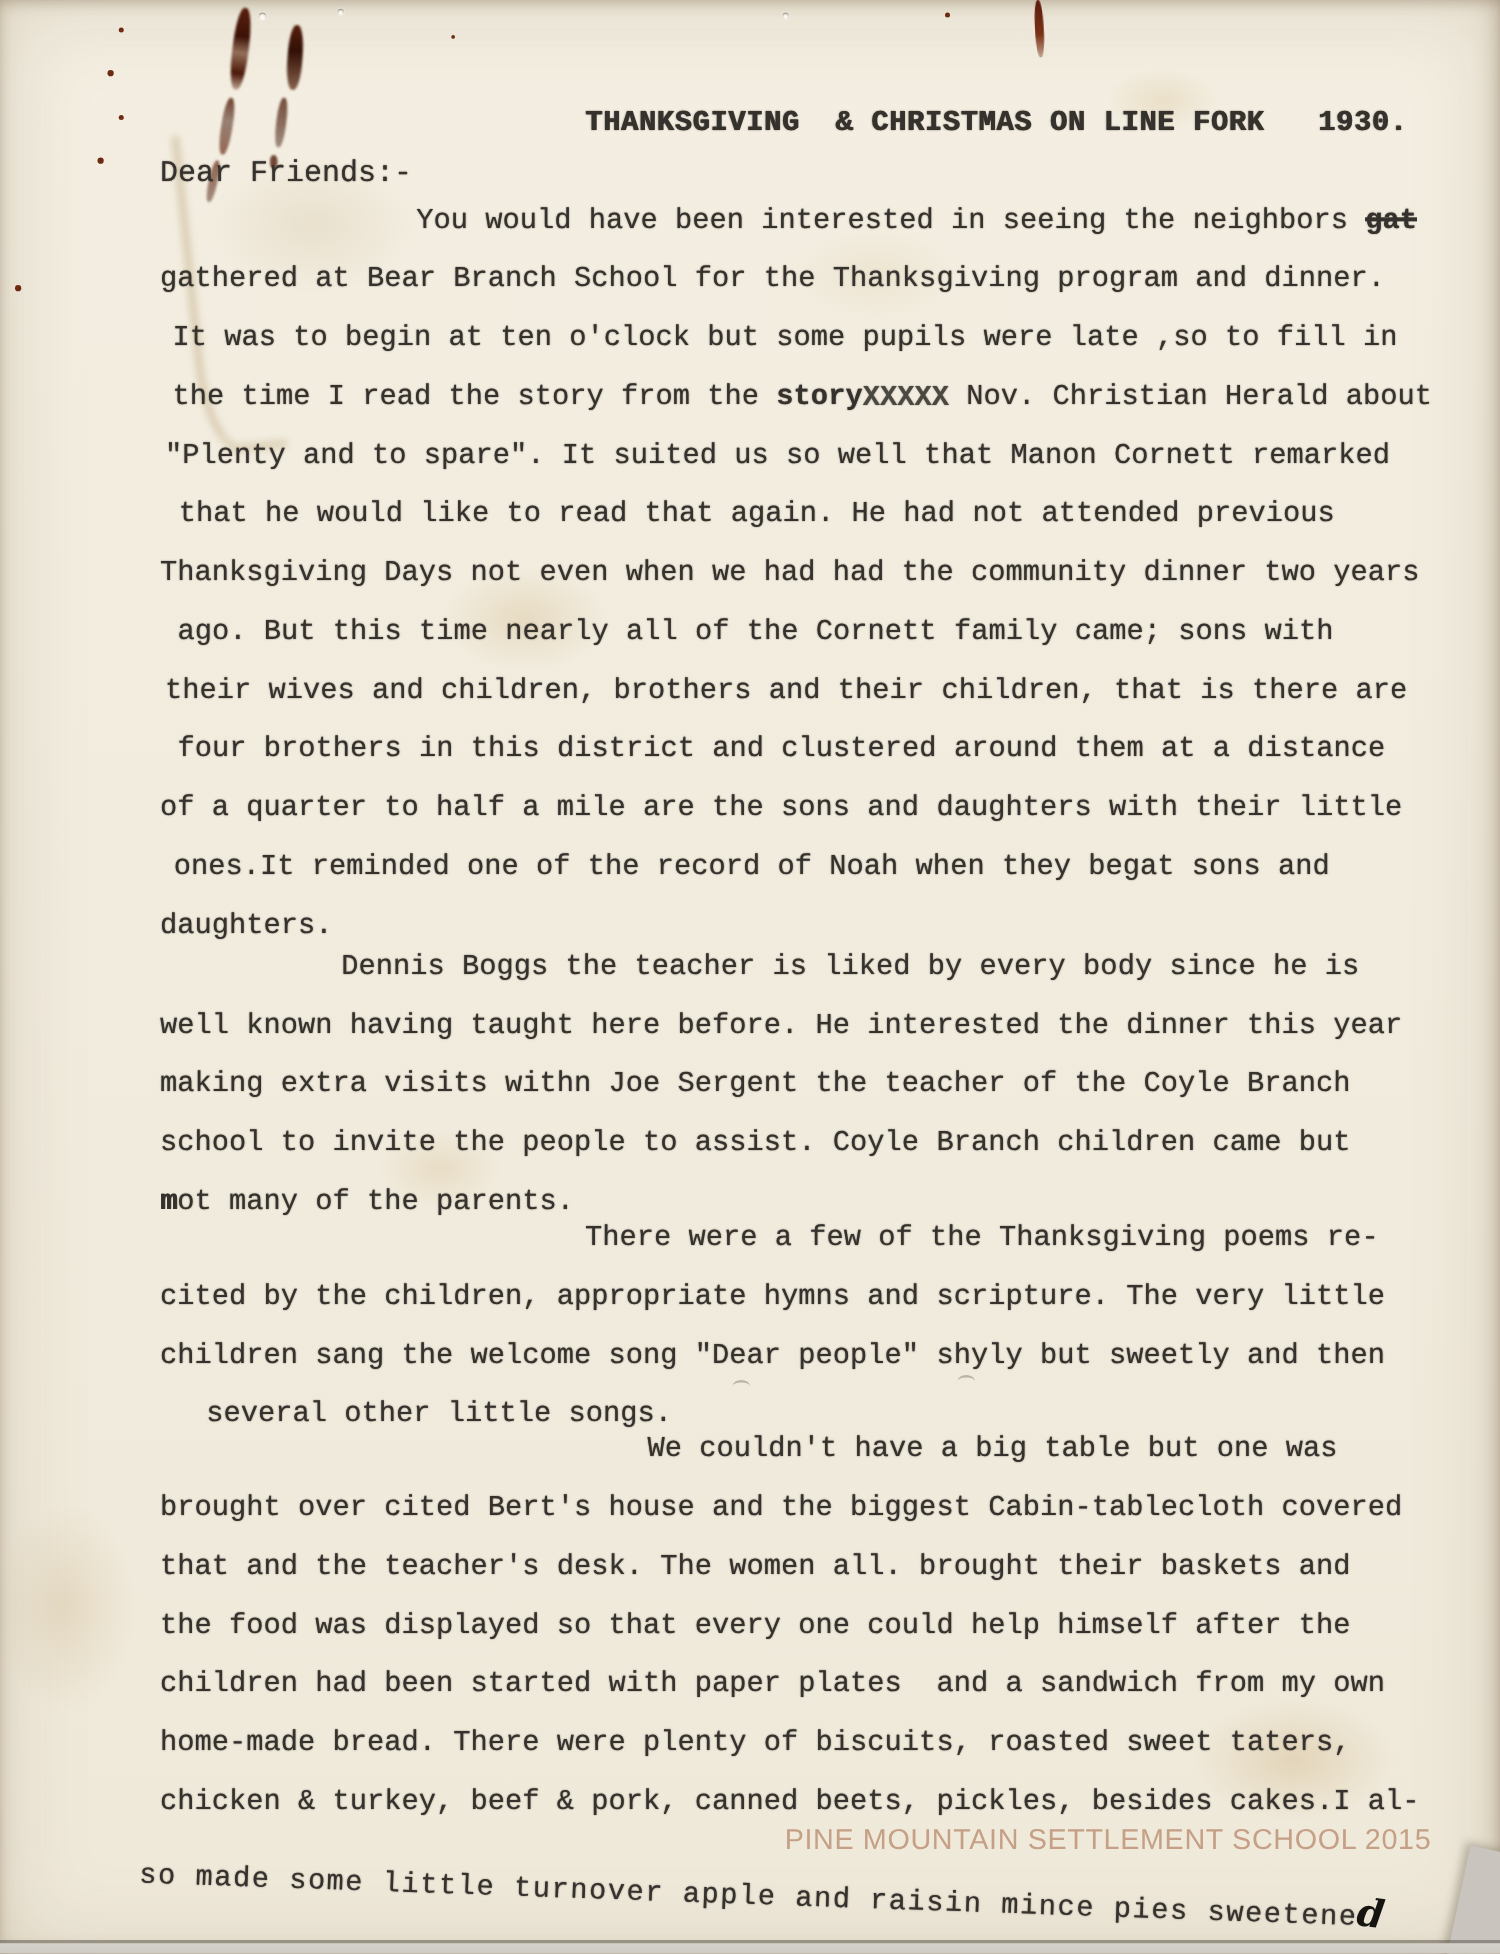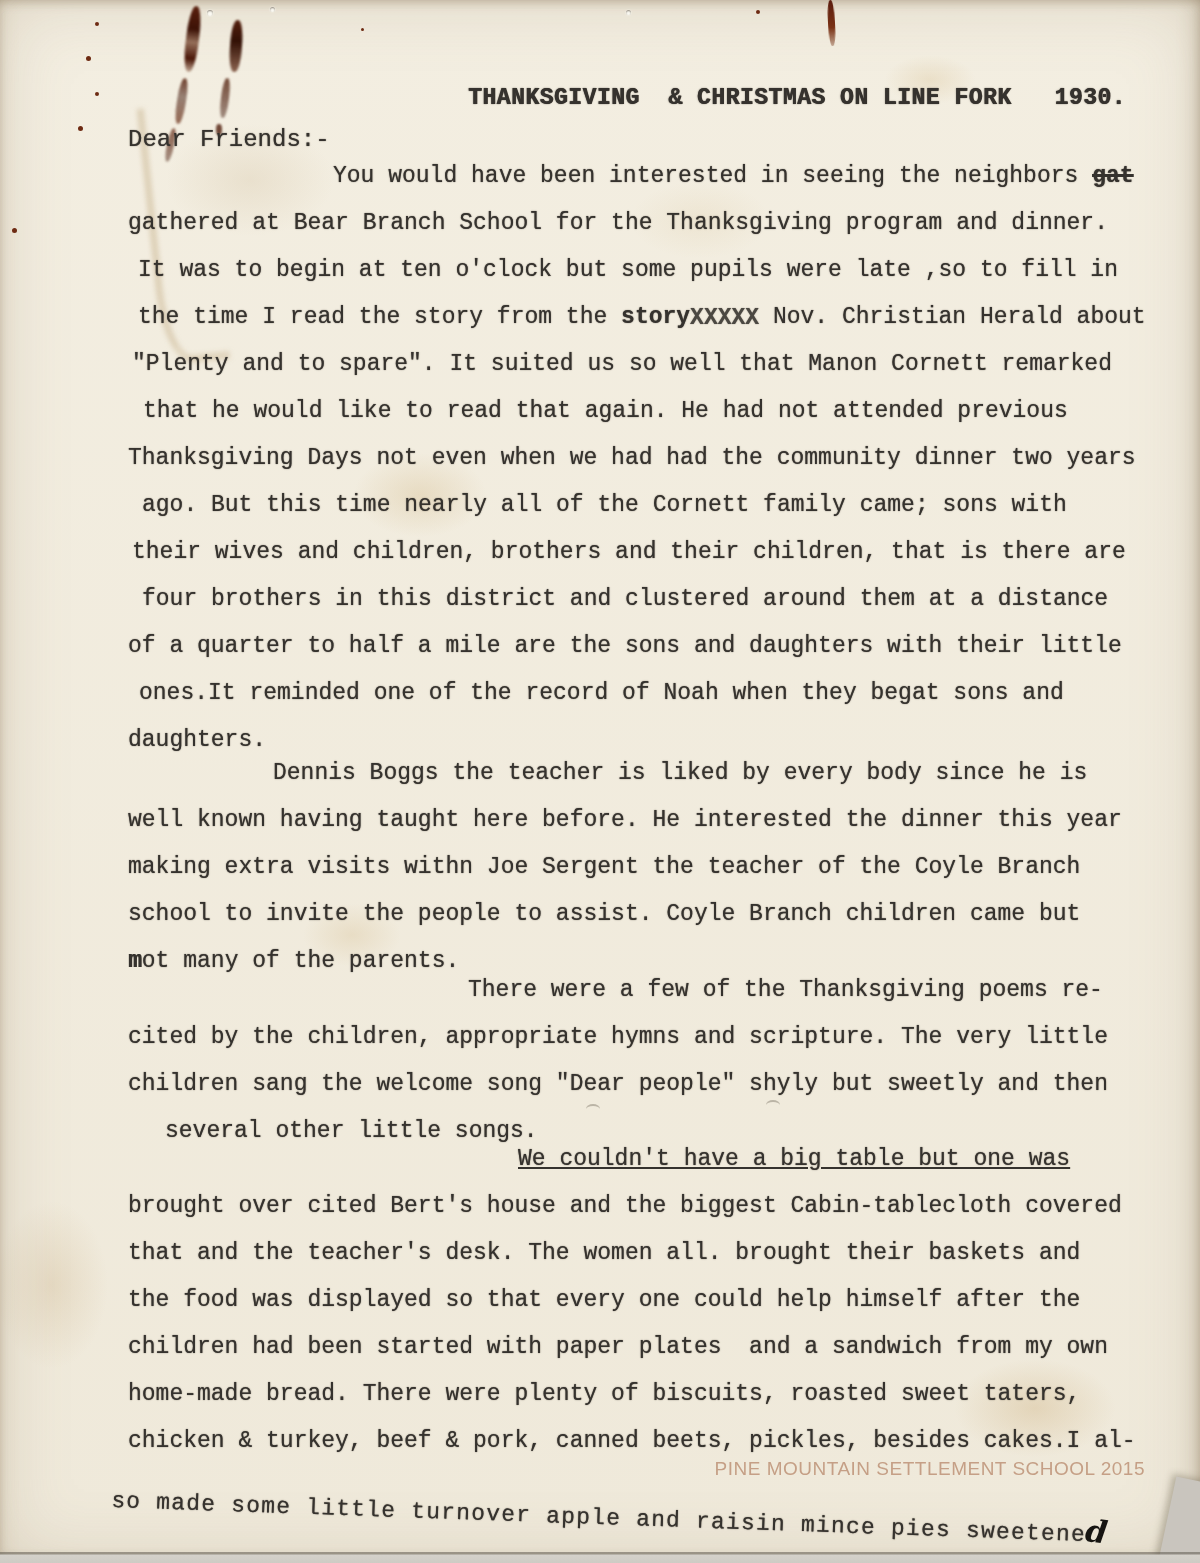--- a/index.html
+++ b/index.html
@@ -36,21 +36,21 @@
   .tline{position:absolute;white-space:pre;font-size:23px;line-height:28px;color:#35322e;text-shadow:0 0 1.2px rgba(52,45,37,.82);transform-origin:left top;}
   .tline span{position:relative;}
   .strike{text-decoration:line-through;text-decoration-thickness:2.5px;font-weight:bold;}
   .bold{font-weight:bold;text-shadow:.8px 0 0 rgba(40,35,30,.9);}
   .overstrike{font-weight:bold;}
   .overx{position:absolute;left:0;top:1px;font-weight:bold;color:#221f1b;opacity:.8;}
   .hand{font-family:"DejaVu Serif",serif;font-style:italic;font-weight:bold;font-size:31px;color:#161411;text-shadow:none;display:inline-block;transform:rotate(6deg) translateY(1px);}
   .watermark{
     position:absolute;top:1458px;right:55px;
     font-family:"Liberation Sans",sans-serif;
-    font-size:19px;letter-spacing:.5px;
+    font-size:23px;letter-spacing:.5px;
     color:#c39c82;opacity:.95;
   }
   
   .rust{position:absolute;border-radius:45%;filter:blur(1px);}
   .r1{left:186px;top:6px;width:13px;height:66px;transform:rotate(7deg);
       background:linear-gradient(to bottom,#5a1f0e,#3c1206 35%,rgba(100,45,20,.65) 55%,#4a1708 80%,rgba(120,60,30,.4));}
   .r2{left:177px;top:78px;width:9px;height:46px;transform:rotate(9deg);
       background:linear-gradient(to bottom,rgba(90,35,15,.85),rgba(60,20,8,.5) 40%,rgba(110,50,25,.7));}
   .r3{left:167px;top:128px;width:7px;height:34px;transform:rotate(12deg);
       background:linear-gradient(to bottom,rgba(100,40,18,.7),rgba(70,25,10,.45));}
@@ -122,21 +122,21 @@
       <div class="tline" style="left: 128px; top: 726px;"><span>daughters.</span></div>
       <div class="tline" style="left: 273px; top: 759px;"><span>Dennis Boggs the teacher is liked by every body since he is</span></div>
       <div class="tline" style="left: 128px; top: 806px;"><span>well known having taught here before. He interested the dinner this year</span></div>
       <div class="tline" style="left: 128px; top: 853px;"><span>making extra visits withn Joe Sergent the teacher of the Coyle Branch</span></div>
       <div class="tline" style="left: 128px; top: 900px;"><span>school to invite the people to assist. Coyle Branch children came but</span></div>
       <div class="tline" style="left: 128px; top: 947px;"><span class="bold">m</span><span>ot many of the parents.</span></div>
       <div class="tline" style="left: 468px; top: 976px;"><span>There were a few of the Thanksgiving poems re-</span></div>
       <div class="tline" style="left: 128px; top: 1023px;"><span>cited by the children, appropriate hymns and scripture. The very little</span></div>
       <div class="tline" style="left: 128px; top: 1070px;"><span>children sang the welcome song "Dear people" shyly but sweetly and then</span></div>
       <div class="tline" style="left: 141px; top: 1117px; margin-left: 24px;"><span>several other little songs.</span></div>
-      <div class="tline" style="left: 518px; top: 1145px; text-decoration: underline;"><span>We couldn't have a big table but one was</span></div>
+      <div class="tline" style="left: 518px; top: 1145px;"><span>We couldn't have a big table but one was</span></div>
       <div class="tline" style="left: 128px; top: 1192px;"><span>brought over cited Bert's house and the biggest Cabin-tablecloth covered</span></div>
       <div class="tline" style="left: 128px; top: 1239px;"><span>that and the teacher's desk. The women all. brought their baskets and</span></div>
       <div class="tline" style="left: 128px; top: 1286px;"><span>the food was displayed so that every one could help himself after the</span></div>
       <div class="tline" style="left: 128px; top: 1333px;"><span>children had been started with paper plates  and a sandwich from my own</span></div>
       <div class="tline" style="left: 128px; top: 1380px;"><span>home-made bread. There were plenty of biscuits, roasted sweet taters,</span></div>
       <div class="tline" style="left: 128px; top: 1427px;"><span>chicken &amp; turkey, beef &amp; pork, canned beets, pickles, besides cakes.I al-</span></div>
       <div class="tline" style="left: 112px; top: 1482px; transform: rotate(2deg); letter-spacing: 1.2px;"><span>so made some little turnover apple and raisin mince pies sweetene</span><span class="hand">d</span></div>
     </div>
 
   <div class="watermark">PINE MOUNTAIN SETTLEMENT SCHOOL 2015</div>

